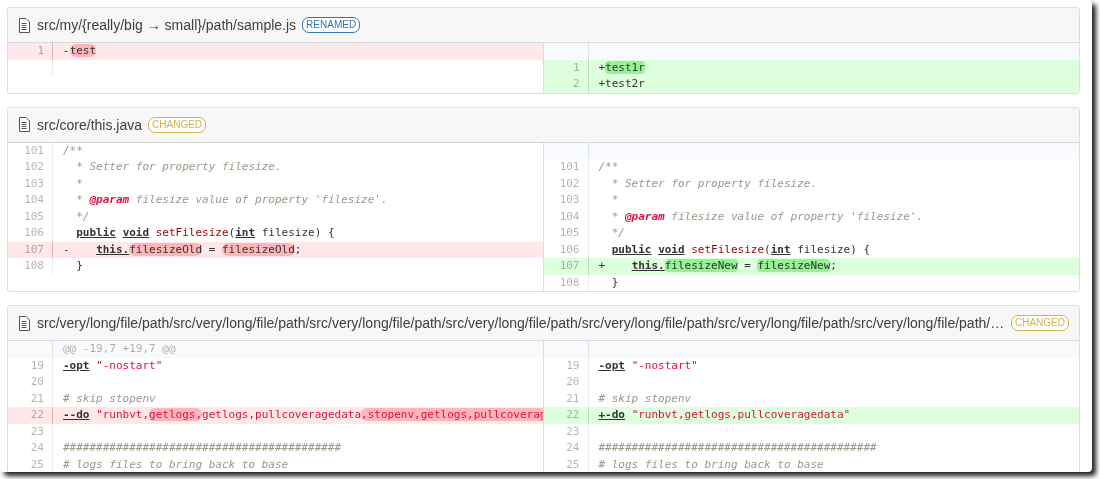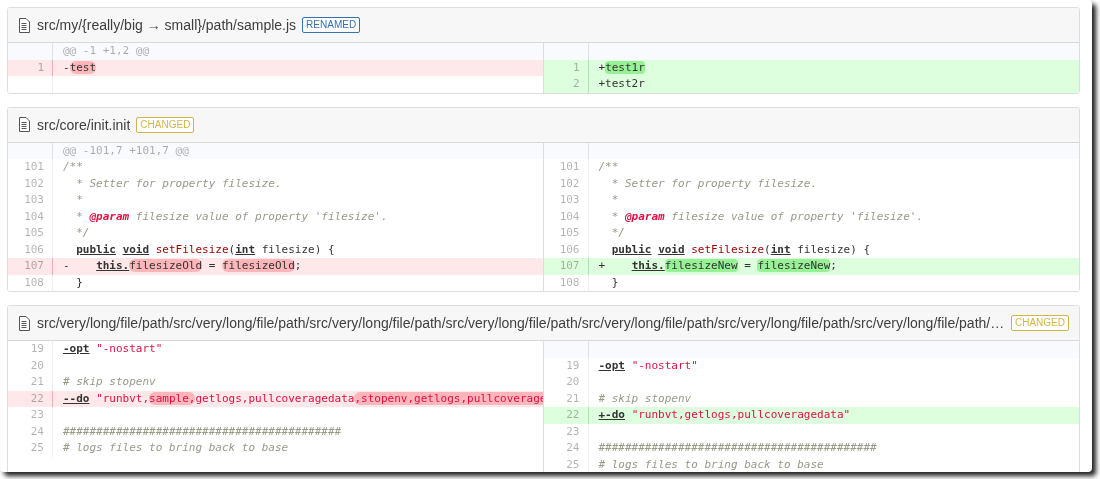--- a/index.html
+++ b/index.html
@@ -32,21 +32,21 @@
     font-size:14px;color:#222;
   }
   .ficon{flex:none;margin-right:7px;display:flex;align-items:center;}
   .fname{
     flex:0 1 auto;min-width:0;overflow:hidden;
     text-overflow:ellipsis;white-space:nowrap;color:#3e3e3e;
   }
   .badge{
     flex:none;margin-left:6px;
     font-size:10px;line-height:12px;padding:1px 3px;
-    border:1px solid;border-radius:2px;background:#fff;
+    border:1px solid;border-radius:7px;background:#fff;
     font-family:"Liberation Sans",sans-serif;
   }
   .badge.renamed{color:var(--renamed);border-color:var(--renamed);}
   .badge.changed{color:var(--changed);border-color:var(--changed);}
   .fbody{display:flex;width:100%;}
   .pane{width:50%;min-width:0;overflow:hidden;}
   .pane.left{border-right:1px solid var(--panel_border);}
   .row{
     display:flex;height:16.5px;line-height:16.5px;
     font-family:"DejaVu Sans Mono",monospace;font-size:11px;
@@ -86,24 +86,20 @@
             <svg width="12" height="15" viewBox="0 0 12 15" aria-hidden="true">
               <path d="M1.5 0.5 h6.5 l3.5 3.5 v10.5 h-10 z" fill="#fff" stroke="#555" stroke-width="1"></path>
               <path d="M3.5 5.5h5M3.5 7.5h5M3.5 9.5h5M3.5 11.5h5" stroke="#555" stroke-width="1"></path>
             </svg>
           </span>
           <span class="fname">src/my/{really/big → small}/path/sample.js</span>
           <span class="badge renamed">RENAMED</span>
         </div>
         <div class="fbody">
           <div class="pane left">
-            <div class="row info">
-              <div class="gut"></div>
-              <div class="code"><span>@@ -1 +1,2 @@</span></div>
-            </div>
             <div class="row del">
               <div class="gut">1</div>
               <div class="code"><span>-</span><span class="hl">test</span></div>
             </div>
             <div class="row ">
               <div class="gut"></div>
               <div class="code"></div>
             </div>
           </div>
           <div class="pane right">
@@ -123,29 +119,25 @@
         </div>
       </div>
       <div class="file">
         <div class="fhead">
           <span class="ficon">
             <svg width="12" height="15" viewBox="0 0 12 15" aria-hidden="true">
               <path d="M1.5 0.5 h6.5 l3.5 3.5 v10.5 h-10 z" fill="#fff" stroke="#555" stroke-width="1"></path>
               <path d="M3.5 5.5h5M3.5 7.5h5M3.5 9.5h5M3.5 11.5h5" stroke="#555" stroke-width="1"></path>
             </svg>
           </span>
-          <span class="fname">src/core/init.init</span>
+          <span class="fname">src/core/this.java</span>
           <span class="badge changed">CHANGED</span>
         </div>
         <div class="fbody">
           <div class="pane left">
-            <div class="row info">
-              <div class="gut"></div>
-              <div class="code"><span>@@ -101,7 +101,7 @@</span></div>
-            </div>
             <div class="row ">
               <div class="gut">101</div>
               <div class="code"><span class="c">/**</span></div>
             </div>
             <div class="row ">
               <div class="gut">102</div>
               <div class="code"><span class="c">  * Setter for property filesize.</span></div>
             </div>
             <div class="row ">
               <div class="gut">103</div>
@@ -218,35 +210,39 @@
             <svg width="12" height="15" viewBox="0 0 12 15" aria-hidden="true">
               <path d="M1.5 0.5 h6.5 l3.5 3.5 v10.5 h-10 z" fill="#fff" stroke="#555" stroke-width="1"></path>
               <path d="M3.5 5.5h5M3.5 7.5h5M3.5 9.5h5M3.5 11.5h5" stroke="#555" stroke-width="1"></path>
             </svg>
           </span>
           <span class="fname">src/very/long/file/path/src/very/long/file/path/src/very/long/file/path/src/very/long/file/path/src/very/long/file/path/src/very/long/file/path/src/very/long/file/path/src/very/long/file/path/src/very/long/file/path</span>
           <span class="badge changed">CHANGED</span>
         </div>
         <div class="fbody">
           <div class="pane left">
+            <div class="row info">
+              <div class="gut"></div>
+              <div class="code"><span>@@ -19,7 +19,7 @@</span></div>
+            </div>
             <div class="row ">
               <div class="gut">19</div>
               <div class="code"><span class="k">-opt</span><span> </span><span class="s">"-nostart"</span></div>
             </div>
             <div class="row ">
               <div class="gut">20</div>
               <div class="code"></div>
             </div>
             <div class="row ">
               <div class="gut">21</div>
               <div class="code"><span class="c"># skip stopenv</span></div>
             </div>
             <div class="row del">
               <div class="gut">22</div>
-              <div class="code"><span class="k">--do</span><span> </span><span class="s">"runbvt,</span><span class="s hl">sample,</span><span class="s">getlogs,pullcoveragedata</span><span class="s hl">,stopenv,getlogs,pullcoveragedata</span></div>
+              <div class="code"><span class="k">--do</span><span> </span><span class="s">"runbvt,</span><span class="s hl">getlogs,</span><span class="s">getlogs,pullcoveragedata</span><span class="s hl">,stopenv,getlogs,pullcoveragedata</span></div>
             </div>
             <div class="row ">
               <div class="gut">23</div>
               <div class="code"></div>
             </div>
             <div class="row ">
               <div class="gut">24</div>
               <div class="code"><span class="c">##########################################</span></div>
             </div>
             <div class="row ">

